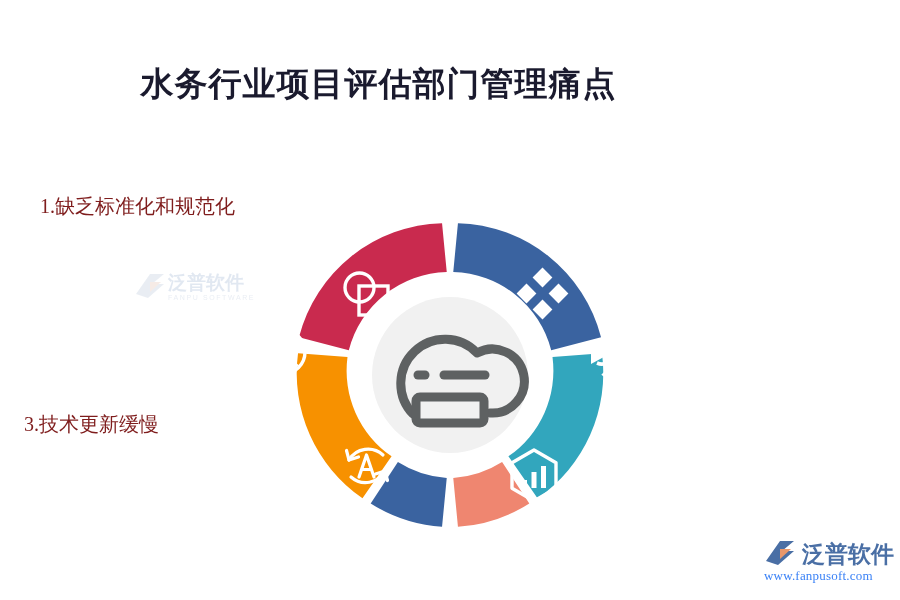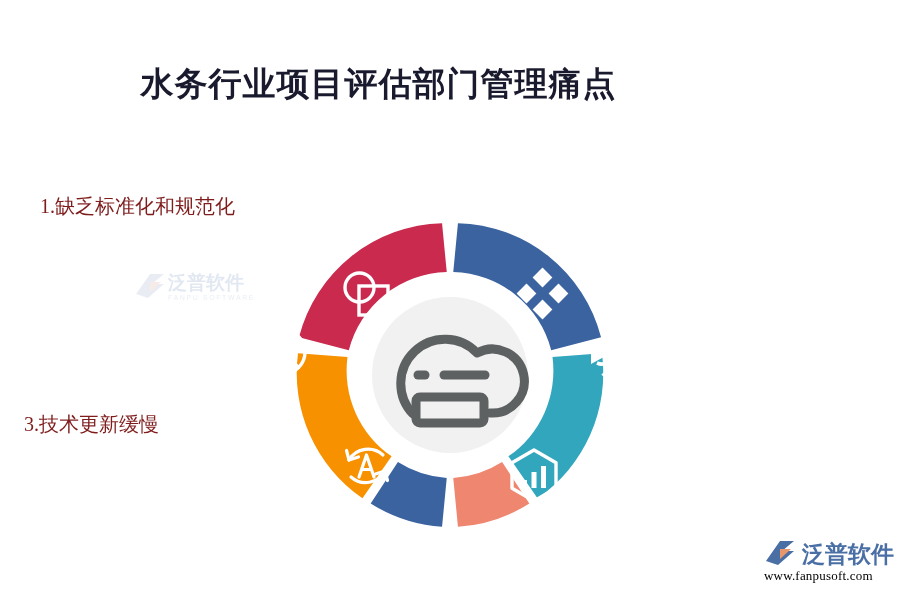--- a/index.html
+++ b/index.html
@@ -114,21 +114,21 @@
     font-weight: bold;
     color: #4a6fa5;
     font-family: "Liberation Sans", "DejaVu Sans", sans-serif;
     white-space: nowrap;
   }
   #brand-logo .brand-url {
     position: absolute;
     left: 6px;
     top: 31px;
     font-size: 13px;
-    color: #000000;
+    color: #3b82f6;
     font-family: "Liberation Serif", "DejaVu Serif", serif;
     letter-spacing: 0.2px;
     white-space: nowrap;
   }
 </style>
 </head>
 <body style="background: rgb(255, 255, 255);">
 
 <div id="stage">
 

